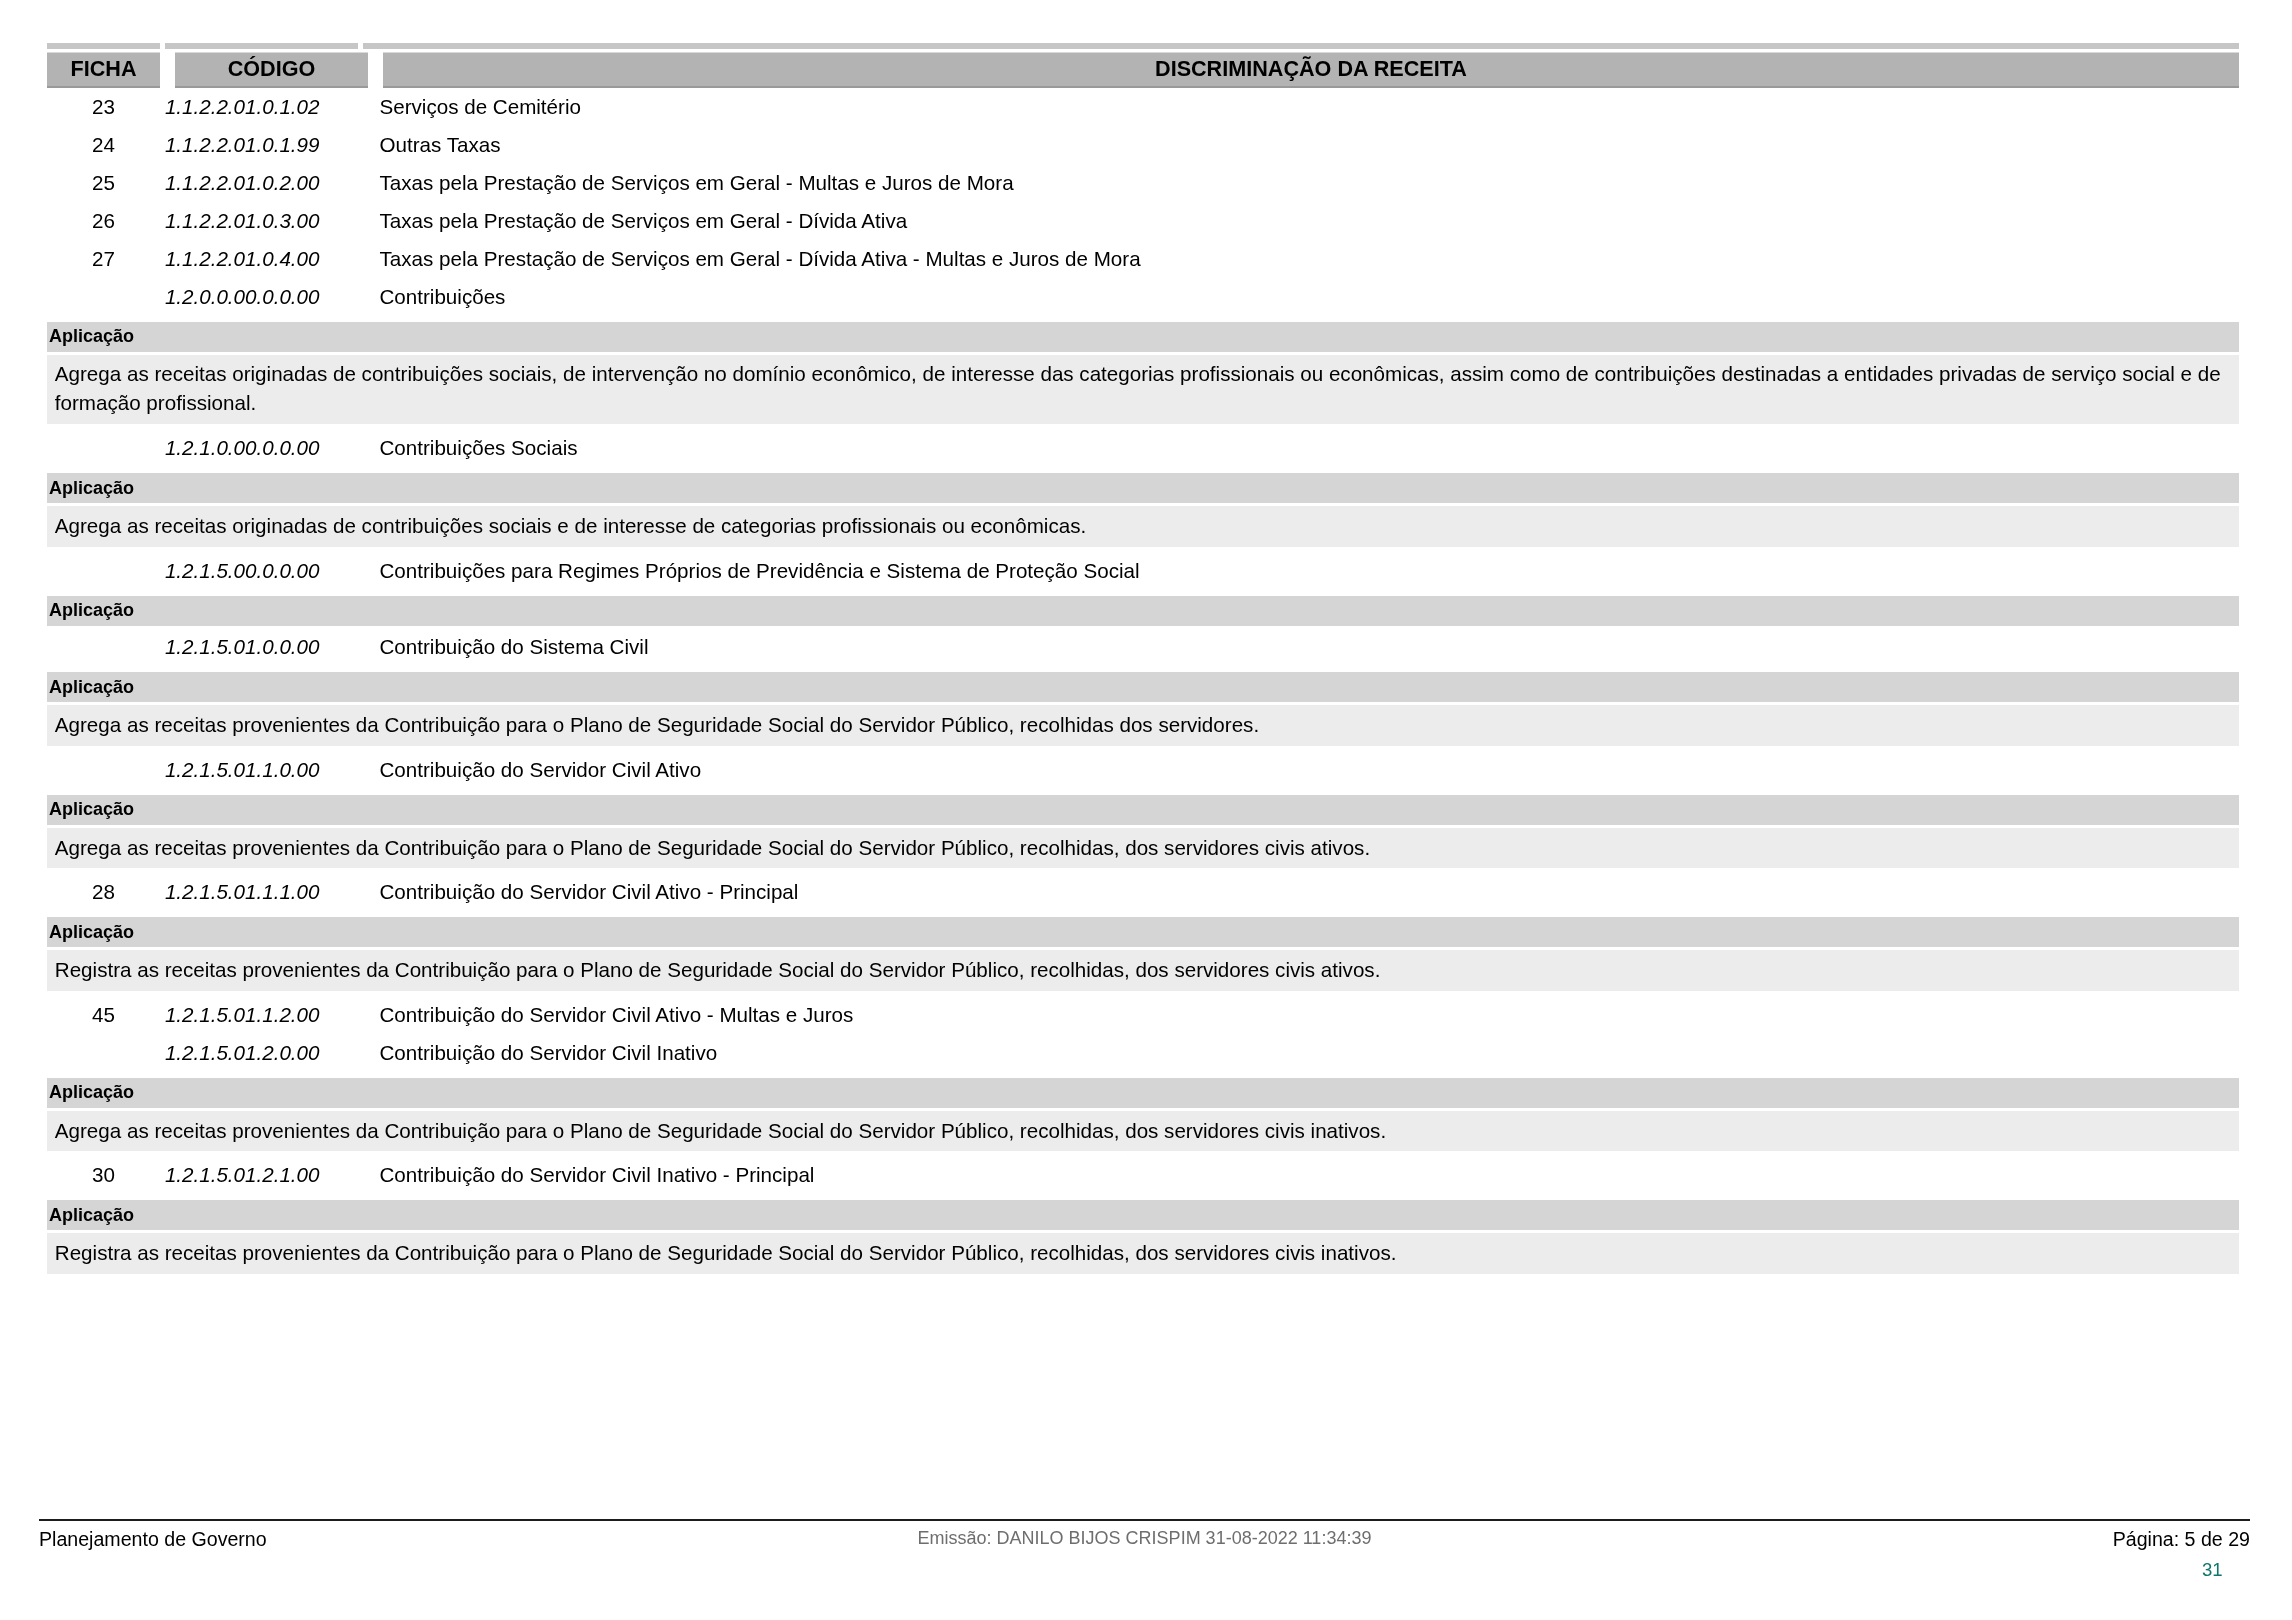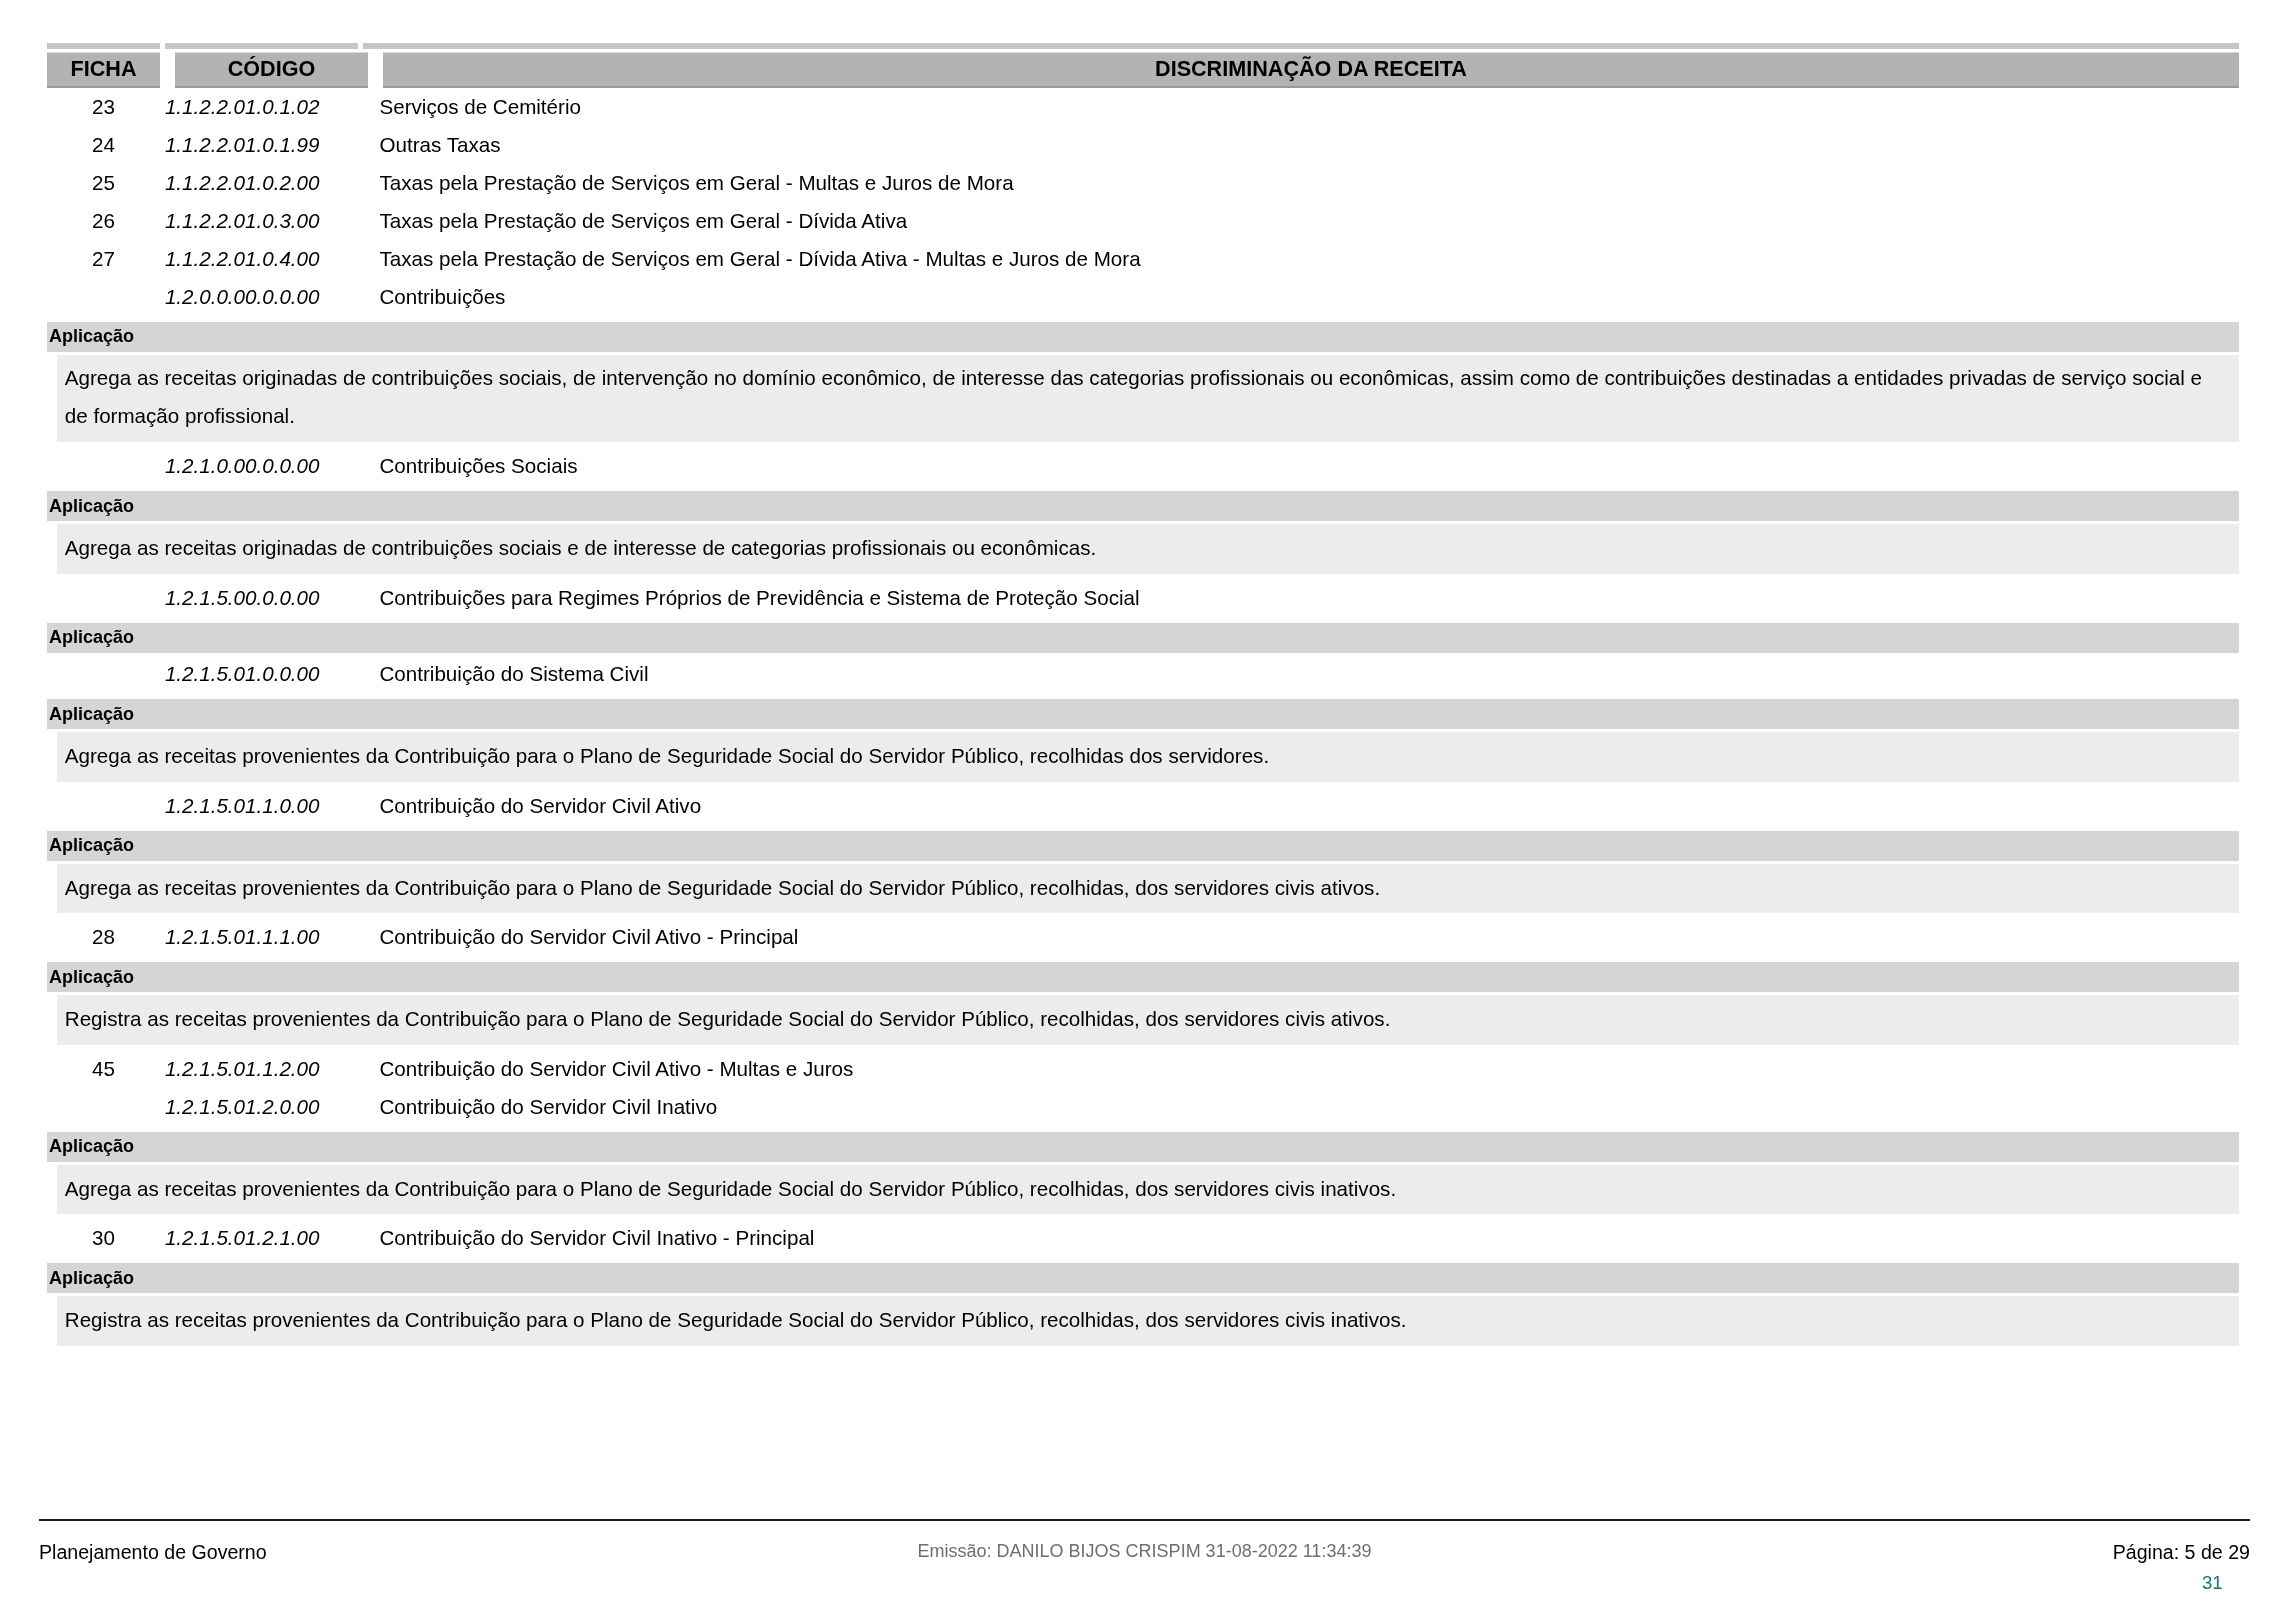--- a/index.html
+++ b/index.html
@@ -48,36 +48,35 @@
     height:30px; background:var(--section-bg,#d5d5d5);
     display:flex; align-items:center;
     padding-left:2px;
     font-weight:bold; font-size:18px;
     margin:5.9px 0 2.9px 0;
   }
 
   
   .app-note {
     background:var(--note-bg,#ececec);
-    font-size:20.6px; line-height:38px;
+    font-size:20.6px; line-height:29px;
     padding:4.9px 9.8px 6.9px 7.8px;
     margin-bottom:4.9px;
-    margin-left:10px;
   }
 
   
   .footer {
     position:absolute;
     left:39px; width:2211px; top:1519px;
     border-top:2px solid #1c1c1c;
   }
   .footer-main {
     position:relative;
     display:flex; justify-content:space-between; align-items:baseline;
-    padding-top:20px;
+    padding-top:7px;
     font-size:19.6px;
   }
   .footer-emission {
     position:absolute; left:50%; transform:translateX(-50%);
     color:#6e6e6e; font-size:18px; white-space:nowrap;
   }
   .footer-sub {
     text-align:right; color:#0f766e; font-size:18.6px;
     padding-right:27.4px; margin-top:7.8px;
   }

